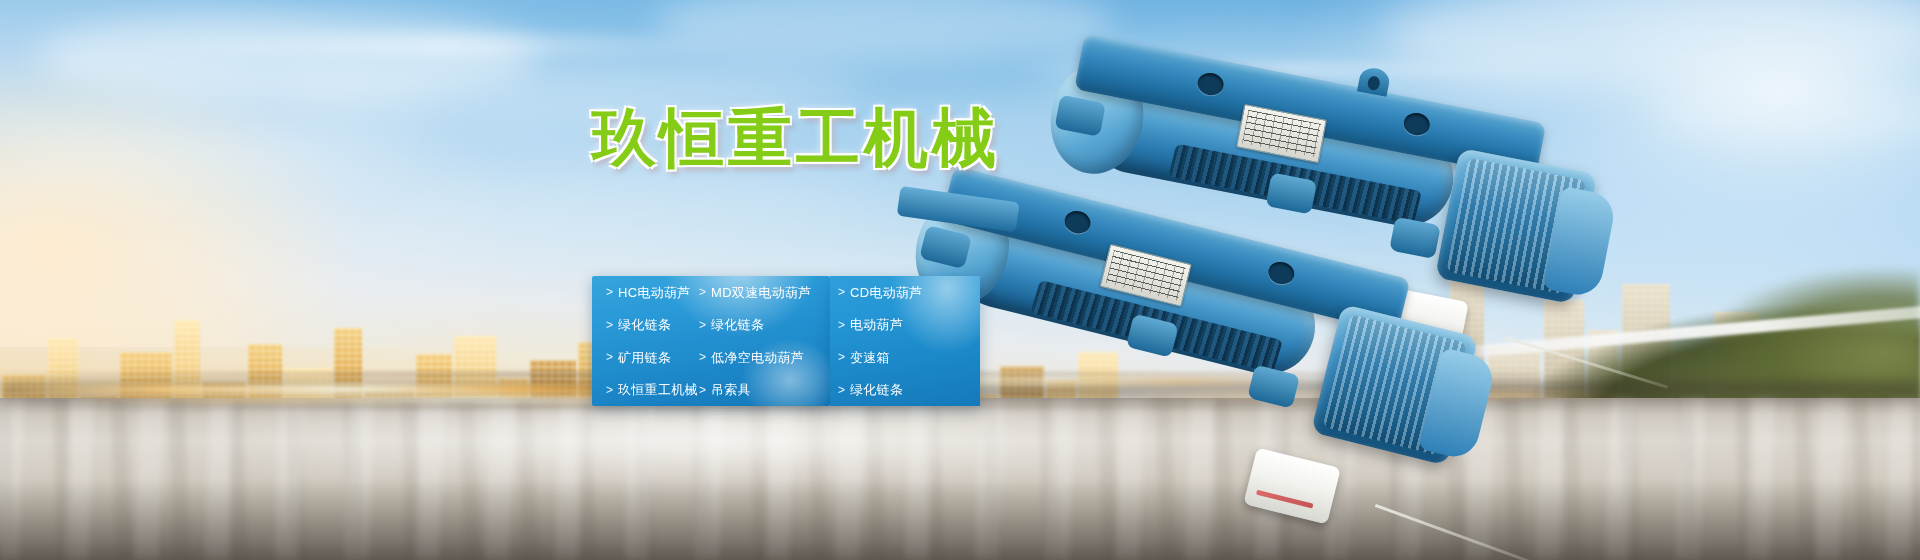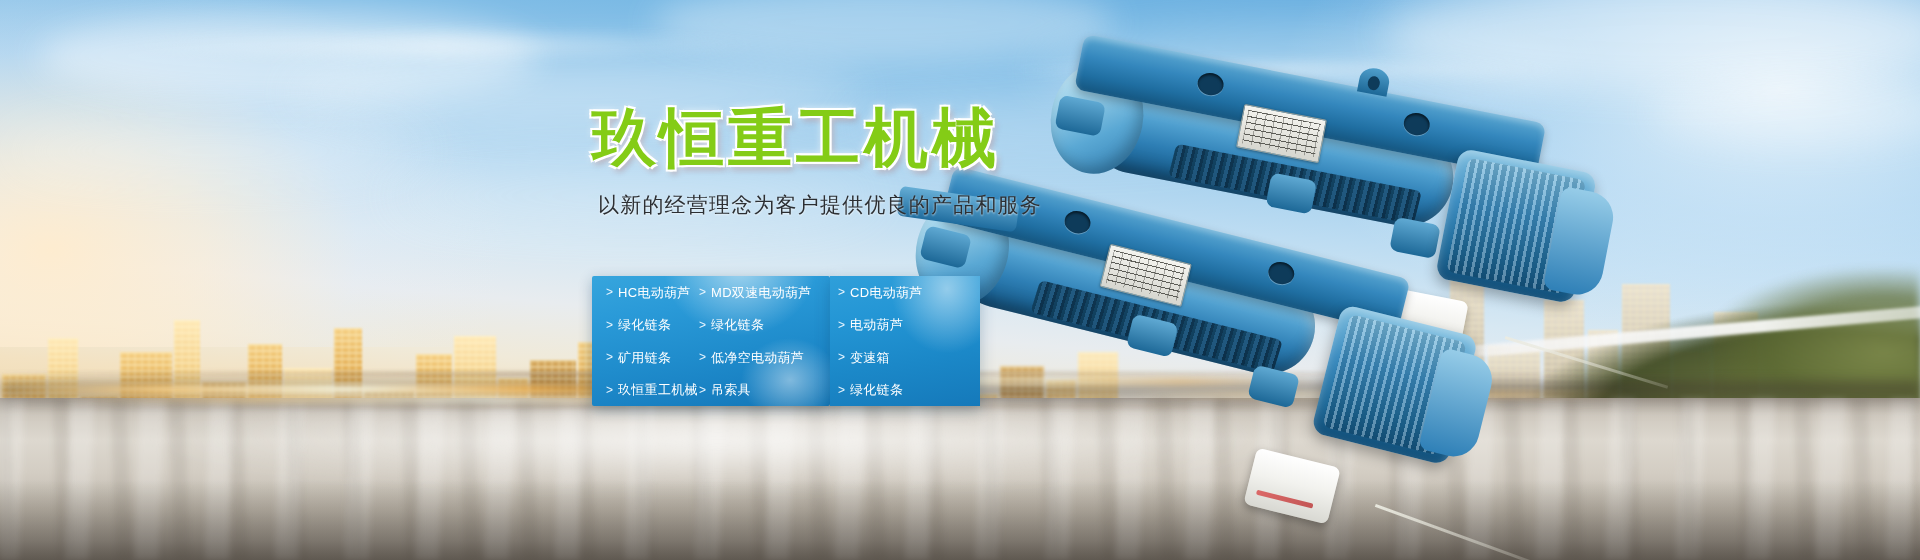--- a/index.html
+++ b/index.html
@@ -551,21 +551,20 @@
           <div class="motor-fins"></div>
         </div>
       <div class="motor-cap"></div>
       <div class="junction-box"></div>
       <div class="rope"></div>
     </div>
   </div>
 
   <div class="content">
     <div class="title">玖恒重工机械</div>
-    <div class="subtitle">以新的经营理念为客户提供优良的产品和服务</div>
   </div>
 
   <div class="product-panel">
     <div class="panel-box">
       <div class="panel-grid">
         <div class="pitem col1">
           <span class="chev">&gt;</span>
           <span class="ptxt">HC电动葫芦</span>
         </div>
         <div class="pitem col2">

